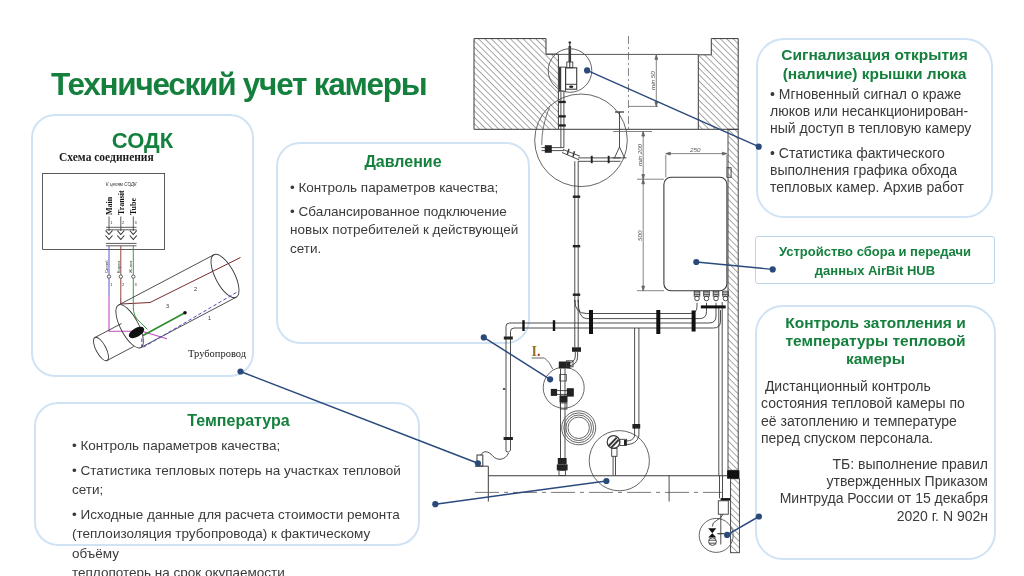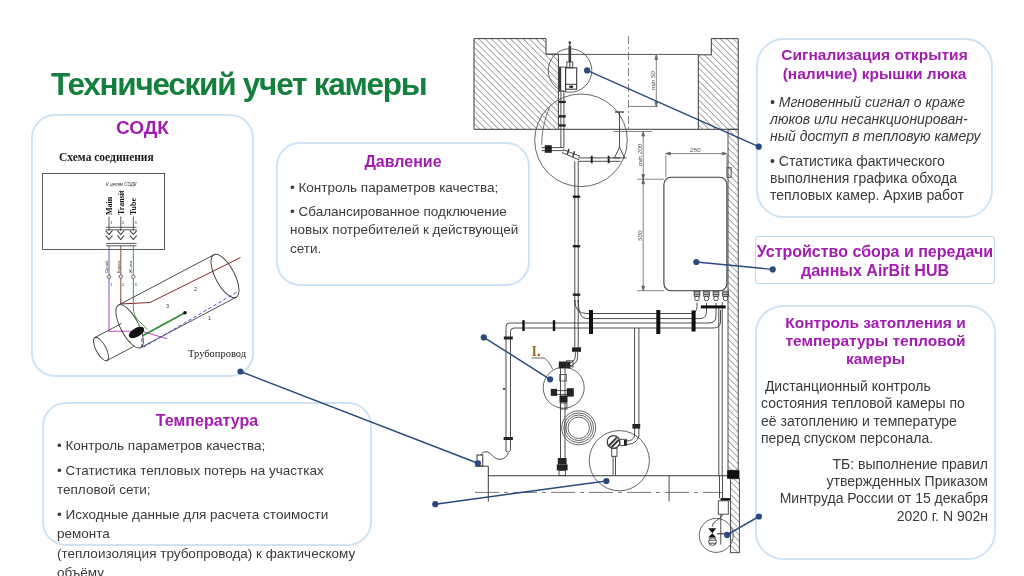--- a/index.html
+++ b/index.html
@@ -1,60 +1,60 @@
 <!DOCTYPE html>
 <html><head>
 <meta charset="utf-8">
 <style>
   html,body{margin:0;padding:0;}
   body{width:1024px;height:576px;background:#fff;position:relative;overflow:hidden;
        font-family:"Liberation Sans",sans-serif;}
   .box{position:absolute;background:#fff;border:2px solid #cfe3f4;border-radius:24px;
        box-sizing:border-box;color:#3a3a3a;}
-  .bt{font-weight:bold;color:#a21caf;text-align:center;}
+  .bt{font-weight:bold;color:#15803d;text-align:center;}
   h1{position:absolute;left:51px;top:69px;margin:0;font-size:31.5px;font-weight:bold;
      color:#15803d;letter-spacing:-1.25px;white-space:nowrap;line-height:1;}
   p{margin:0;}
   svg.overlay{position:absolute;left:0;top:0;z-index:50;pointer-events:none;}
 </style>
 </head>
 <body>
 <h1>Технический учет камеры</h1>
 
 <div class="box" id="sodk" style="left:31px;top:114px;width:223px;height:263px;">
-  <div class="bt" style="font-size:19px;margin-top:1px;">СОДК</div>
-</div>
-
-<div class="box" style="left:276px;top:142px;width:254px;height:144px;font-size:13.5px;">
+  <div class="bt" style="font-size:22px;margin-top:12px;">СОДК</div>
+</div>
+
+<div class="box" style="left:276px;top:142px;width:254px;height:202px;font-size:13.5px;">
   <div class="bt" style="font-size:16px;margin-top:9px;">Давление</div>
   <div style="padding:4px 5px 0 12px;line-height:18.6px;">
     <p style="margin-top:4px;">• Контроль параметров качества;</p>
     <p style="margin-top:5px;">• Сбалансированное подключение<br>новых потребителей к действующей<br>сети.</p>
   </div>
 </div>
 
-<div class="box" style="left:42px;top:402px;width:330px;height:144px;font-size:13.5px;">
+<div class="box" style="left:34px;top:402px;width:386px;height:144px;font-size:13.5px;padding-left:23px;">
   <div class="bt" style="font-size:16px;margin-top:8px;">Температура</div>
   <div style="padding:4px 8px 0 13px;line-height:19.5px;">
     <p style="margin-top:2px;">• Контроль параметров качества;</p>
     <p style="margin-top:5px;">• Статистика тепловых потерь на участках тепловой сети;</p>
     <p style="margin-top:5px;">• Исходные данные для расчета стоимости ремонта<br>(теплоизоляция трубопровода) к фактическому объёму<br>теплопотерь на срок окупаемости</p>
   </div>
 </div>
 
 <div class="box" style="left:756px;top:38px;width:237px;height:180px;font-size:14px;border-radius:28px;">
   <div class="bt" style="font-size:15.5px;margin-top:5px;line-height:19px;">Сигнализация открытия<br>(наличие) крышки люка</div>
   <div style="padding:3px 6px 0 12px;line-height:17.2px;">
-    <p style="margin-top:8px;font-style:italic;">• Мгновенный сигнал о краже<br>люков или несанкционирован-<br>ный доступ в тепловую камеру</p>
+    <p style="">• Мгновенный сигнал о краже<br>люков или несанкционирован-<br>ный доступ в тепловую камеру</p>
     <p style="margin-top:7px;">• Статистика фактического<br>выполнения графика обхода<br>тепловых камер. Архив работ</p>
   </div>
 </div>
 
 <div class="box" style="left:755px;top:236px;width:240px;height:48px;border:1.5px solid #bdd7ea;border-radius:3px;">
-  <div class="bt" style="font-size:16px;margin-top:5px;line-height:19px;">Устройство сбора и передачи<br>данных AirBit HUB</div>
+  <div class="bt" style="font-size:13px;margin-top:5px;line-height:19px;">Устройство сбора и передачи<br>данных AirBit HUB</div>
 </div>
 
 <div class="box" style="left:755px;top:305px;width:241px;height:255px;font-size:14px;border-radius:28px;">
   <div class="bt" style="font-size:15.5px;margin-top:7px;line-height:18px;">Контроль затопления и<br>температуры тепловой<br>камеры</div>
   <div style="padding:3px 6px 0 4px;line-height:17.4px;">
     <p style="margin-top:7px;">&nbsp;Дистанционный контроль<br>состояния тепловой камеры по<br>её затоплению и температуре<br>перед спуском персонала.</p>
     <p style="margin-top:8px;text-align:right;">ТБ: выполнение правил<br>утвержденных Приказом<br>Минтруда России от 15 декабря<br>2020 г. N 902н</p>
   </div>
 </div>
 

